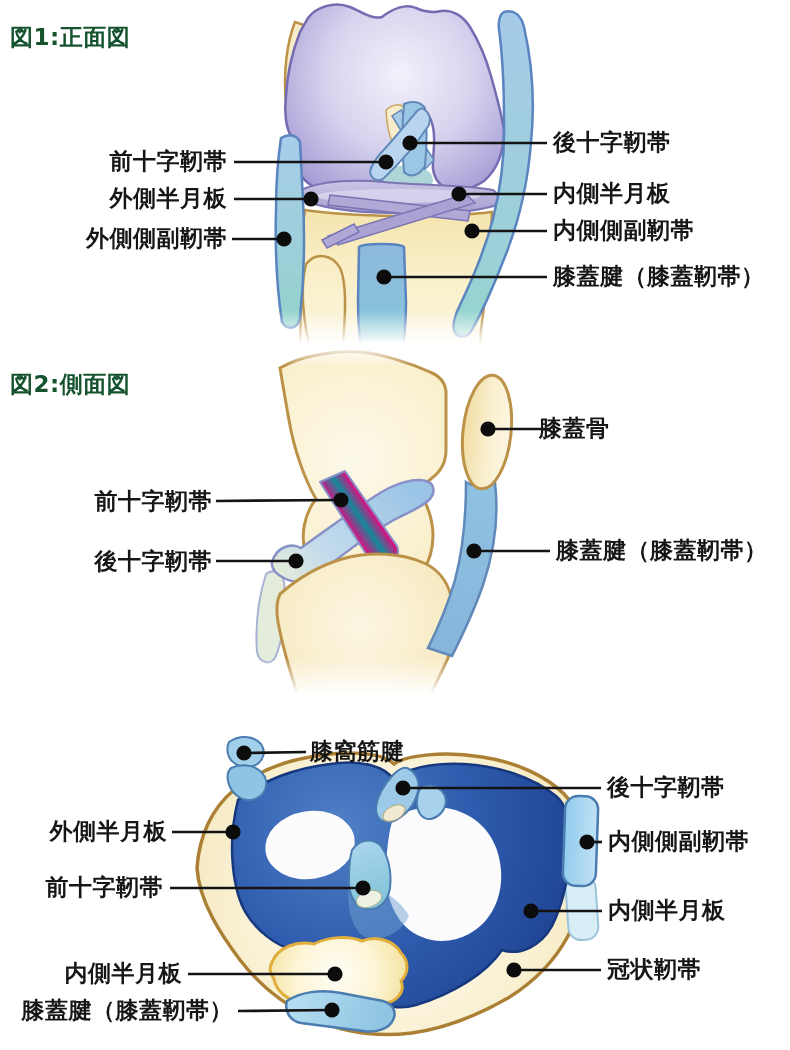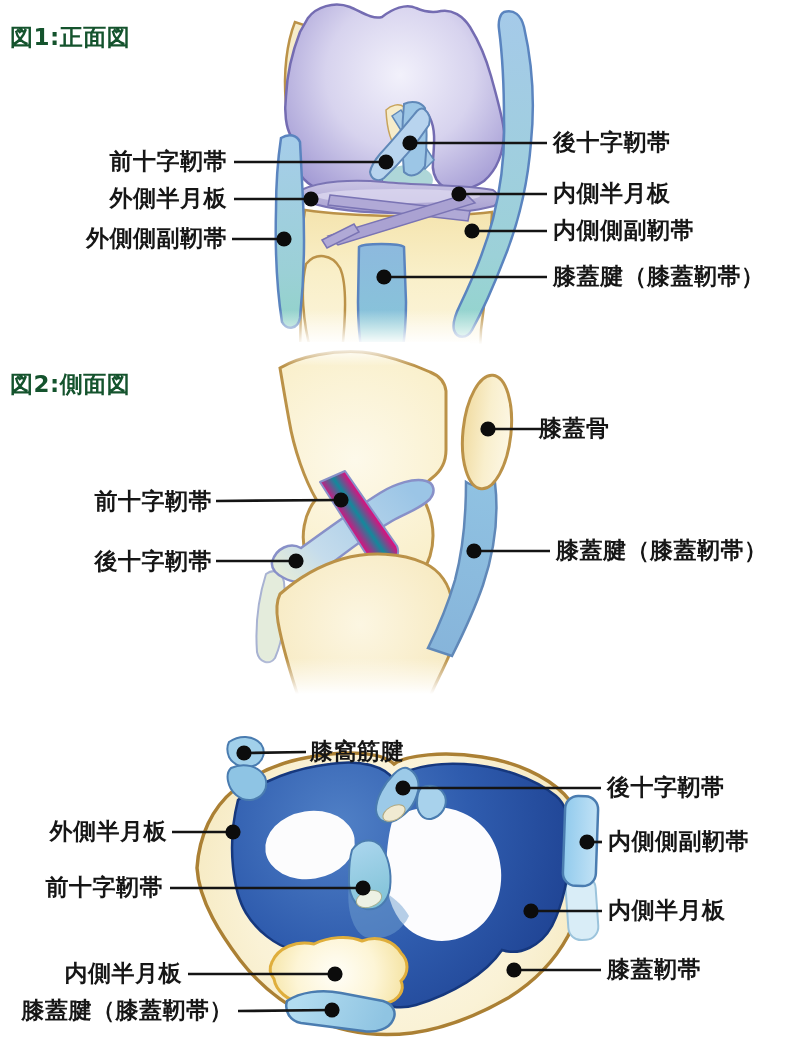--- a/index.html
+++ b/index.html
@@ -287,15 +287,15 @@
   <div class="lbl" style="left:556px; top:537px">膝蓋腱（膝蓋靭帯）</div>
 
   <div class="lbl" style="left:310px; top:738px">膝窩筋腱</div>
   <div class="lbl" style="right:623px; top:818px">外側半月板</div>
   <div class="lbl" style="right:627px; top:874px">前十字靭帯</div>
   <div class="lbl" style="right:608px; top:960px">内側半月板</div>
   <div class="lbl" style="right:557px; top:997px">膝蓋腱（膝蓋靭帯）</div>
   <div class="lbl" style="left:607px; top:774px">後十字靭帯</div>
   <div class="lbl" style="left:608px; top:828px">内側側副靭帯</div>
   <div class="lbl" style="left:608px; top:897px">内側半月板</div>
-  <div class="lbl" style="left:607px; top:956px">膝蓋靭帯</div>
+  <div class="lbl" style="left:607px; top:956px">冠状靭帯</div>
 
 </div>
 
 </body></html>

